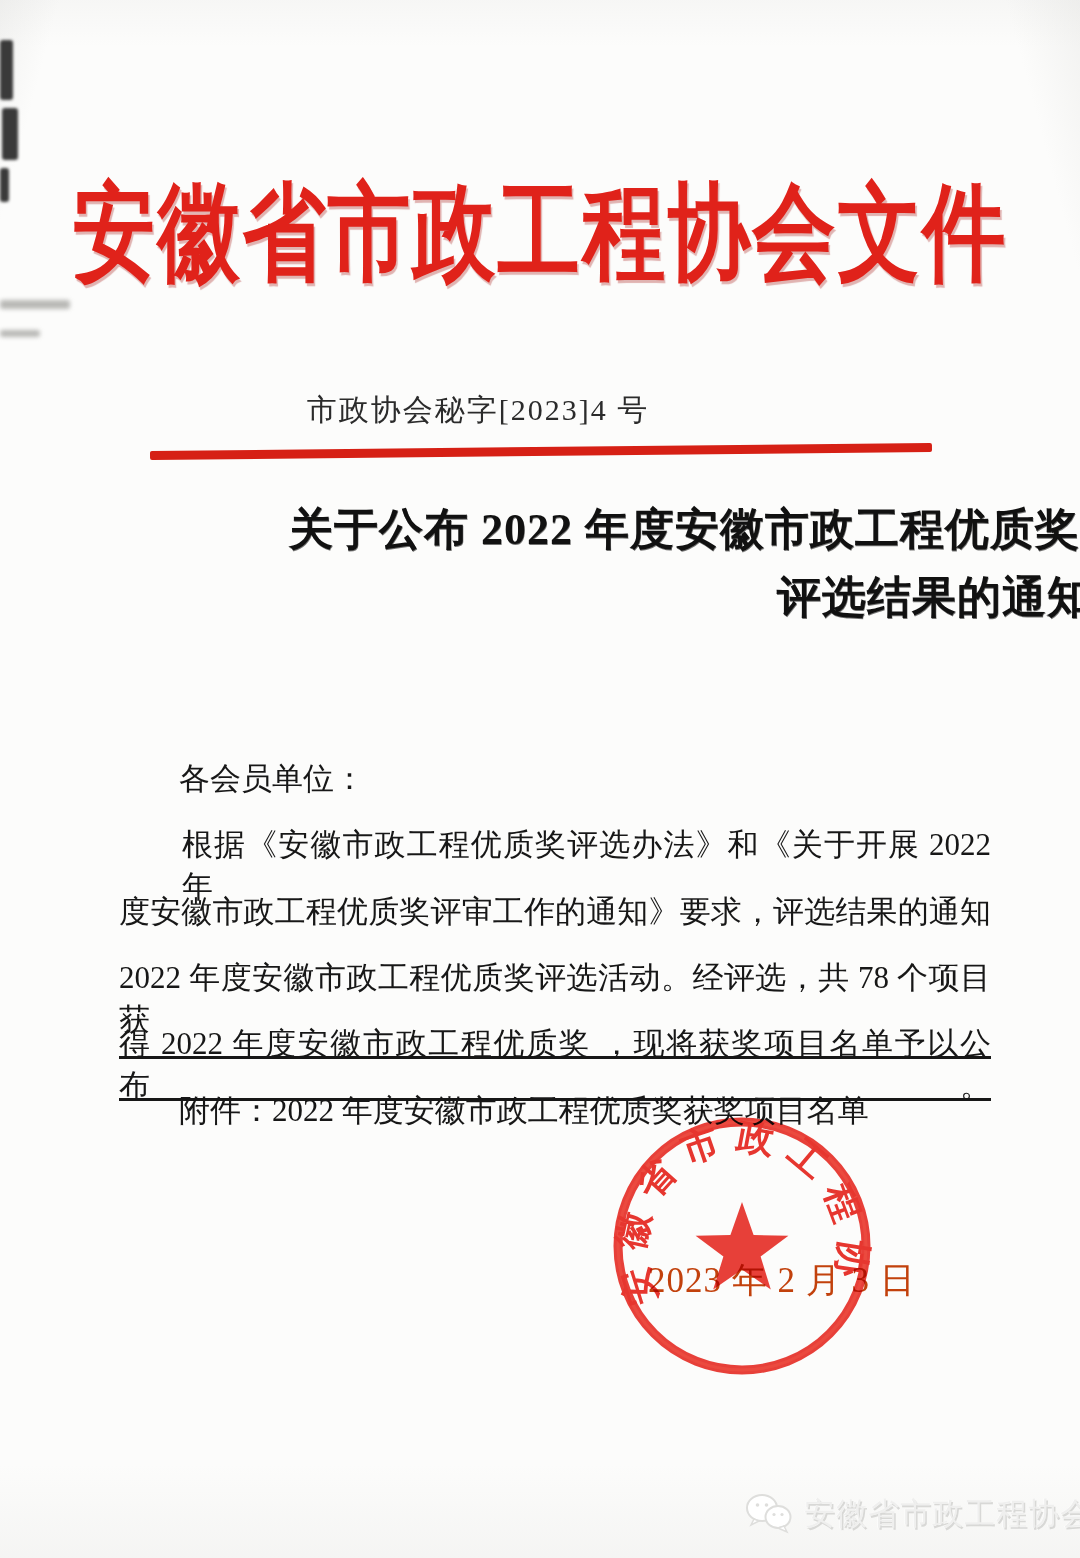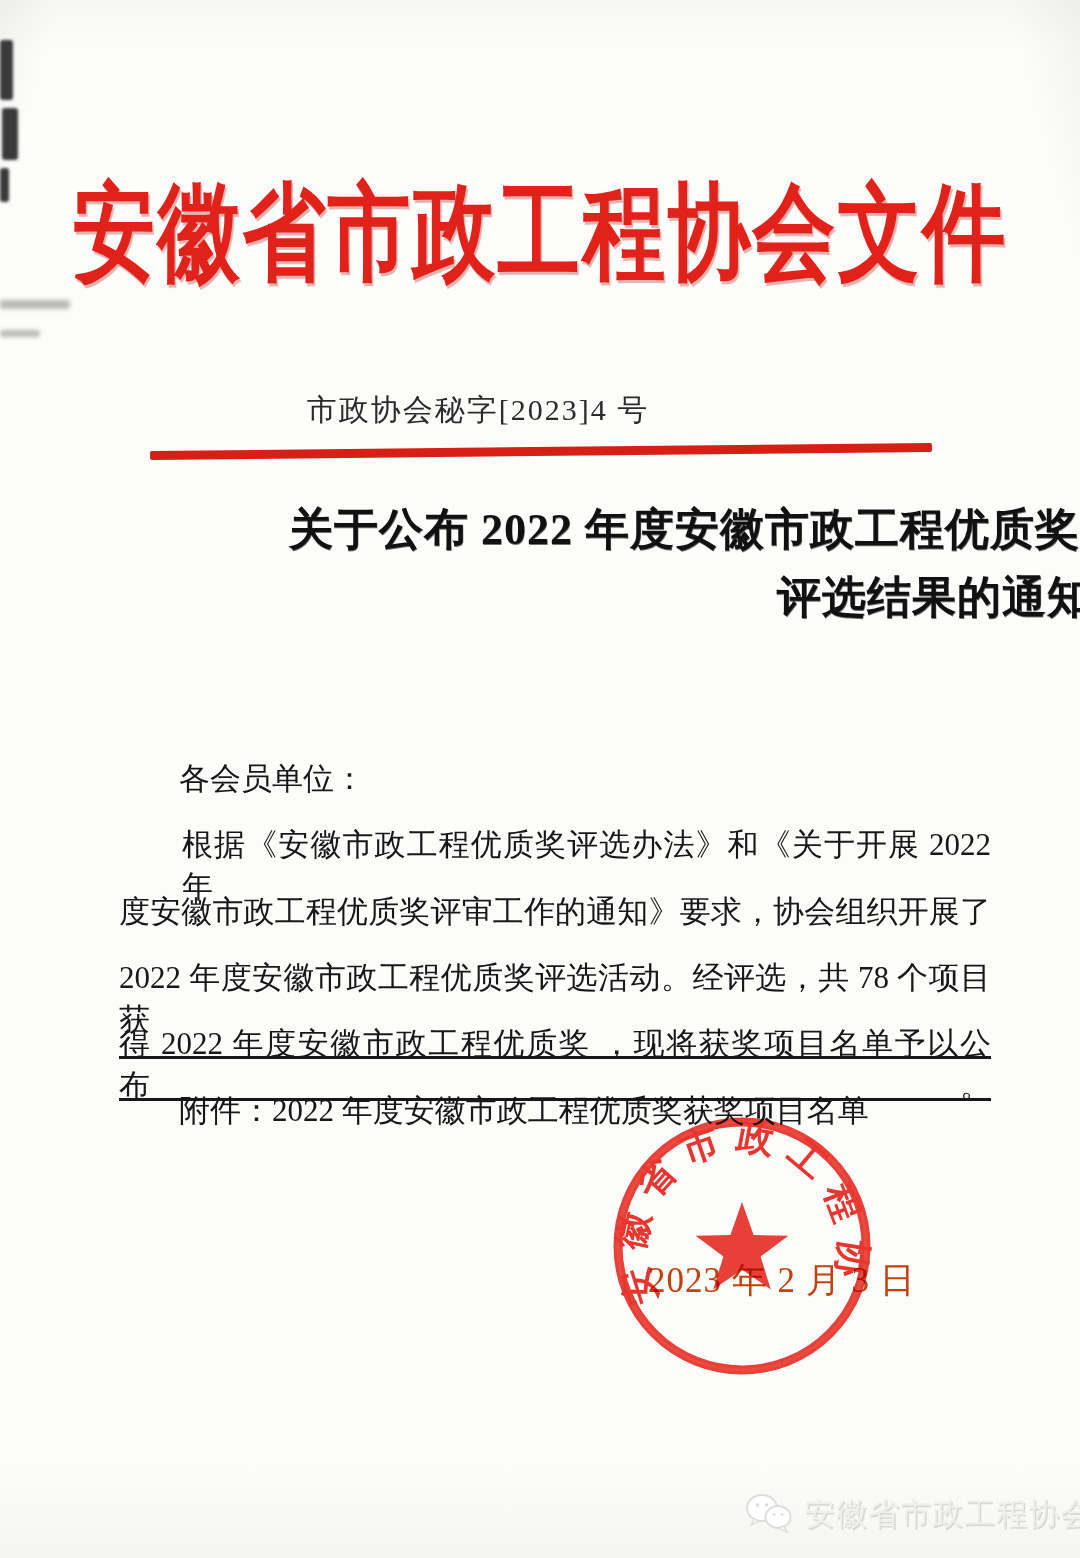--- a/index.html
+++ b/index.html
@@ -96,21 +96,21 @@
 
 <div class="doc-number">市政协会秘字[2023]4 号</div>
 
 <div class="red-rule"></div>
 
 <div class="notice-title l1">关于公布 2022 年度安徽市政工程优质奖</div>
 <div class="notice-title l2">评选结果的通知</div>
 
 <div class="body-line salutation" style="padding-left:60px;">各会员单位：</div>
 <div class="body-line justified indent p-line-0">根据《安徽市政工程优质奖评选办法》和《关于开展 2022 年</div>
-<div class="body-line justified p-line-1">度安徽市政工程优质奖评审工作的通知》要求，协会组织开展了</div>
+<div class="body-line justified p-line-1">度安徽市政工程优质奖评审工作的通知》要求，评选结果的通知</div>
 <div class="body-line justified p-line-2">2022 年度安徽市政工程优质奖评选活动。经评选，共 78 个项目获</div>
 <div class="body-line justified p-line-3">得 2022 年度安徽市政工程优质奖 ，现将获奖项目名单予以公布。</div>
 <div class="body-line attachment" style="padding-left:60px;">附件：2022 年度安徽市政工程优质奖获奖项目名单</div>
 
 <div class="issue-date">2023 年 2 月 3 日</div>
 
 <svg class="stamp" viewBox="0 0 268 268">
   <circle cx="134" cy="134" r="124" fill="none" stroke="#e8251d" stroke-width="9" opacity="0.95"></circle>
   <circle cx="134" cy="134" r="124" fill="none" stroke="#f04a3a" stroke-width="3" opacity="0.4"></circle>
   <defs>

